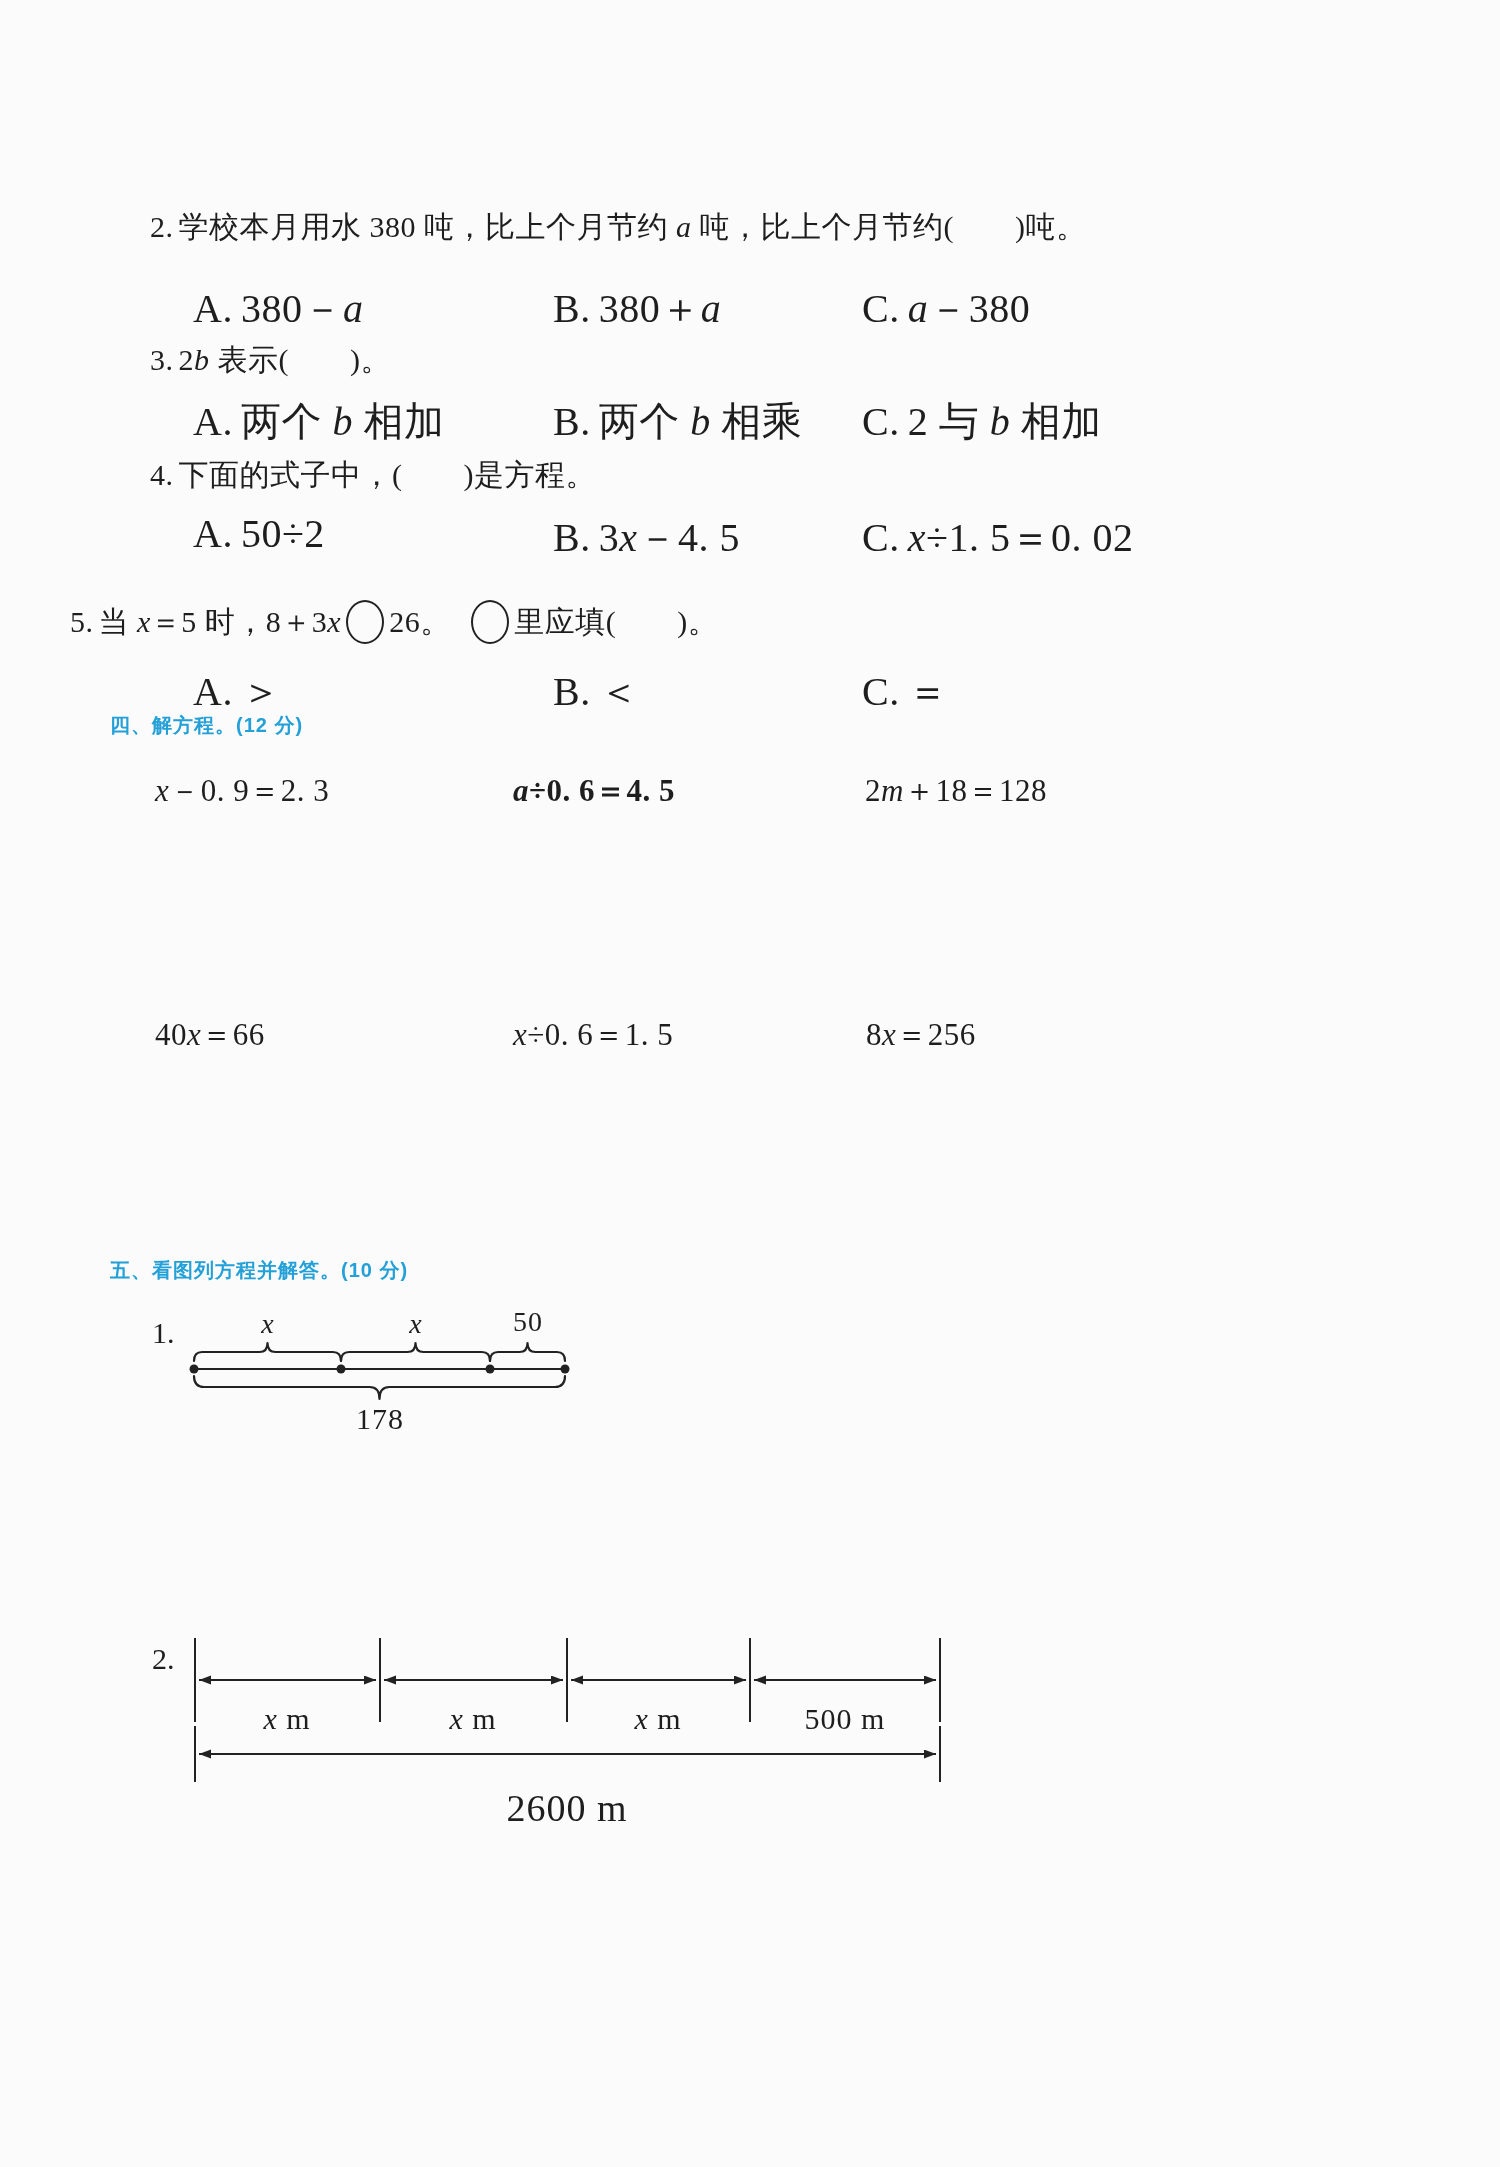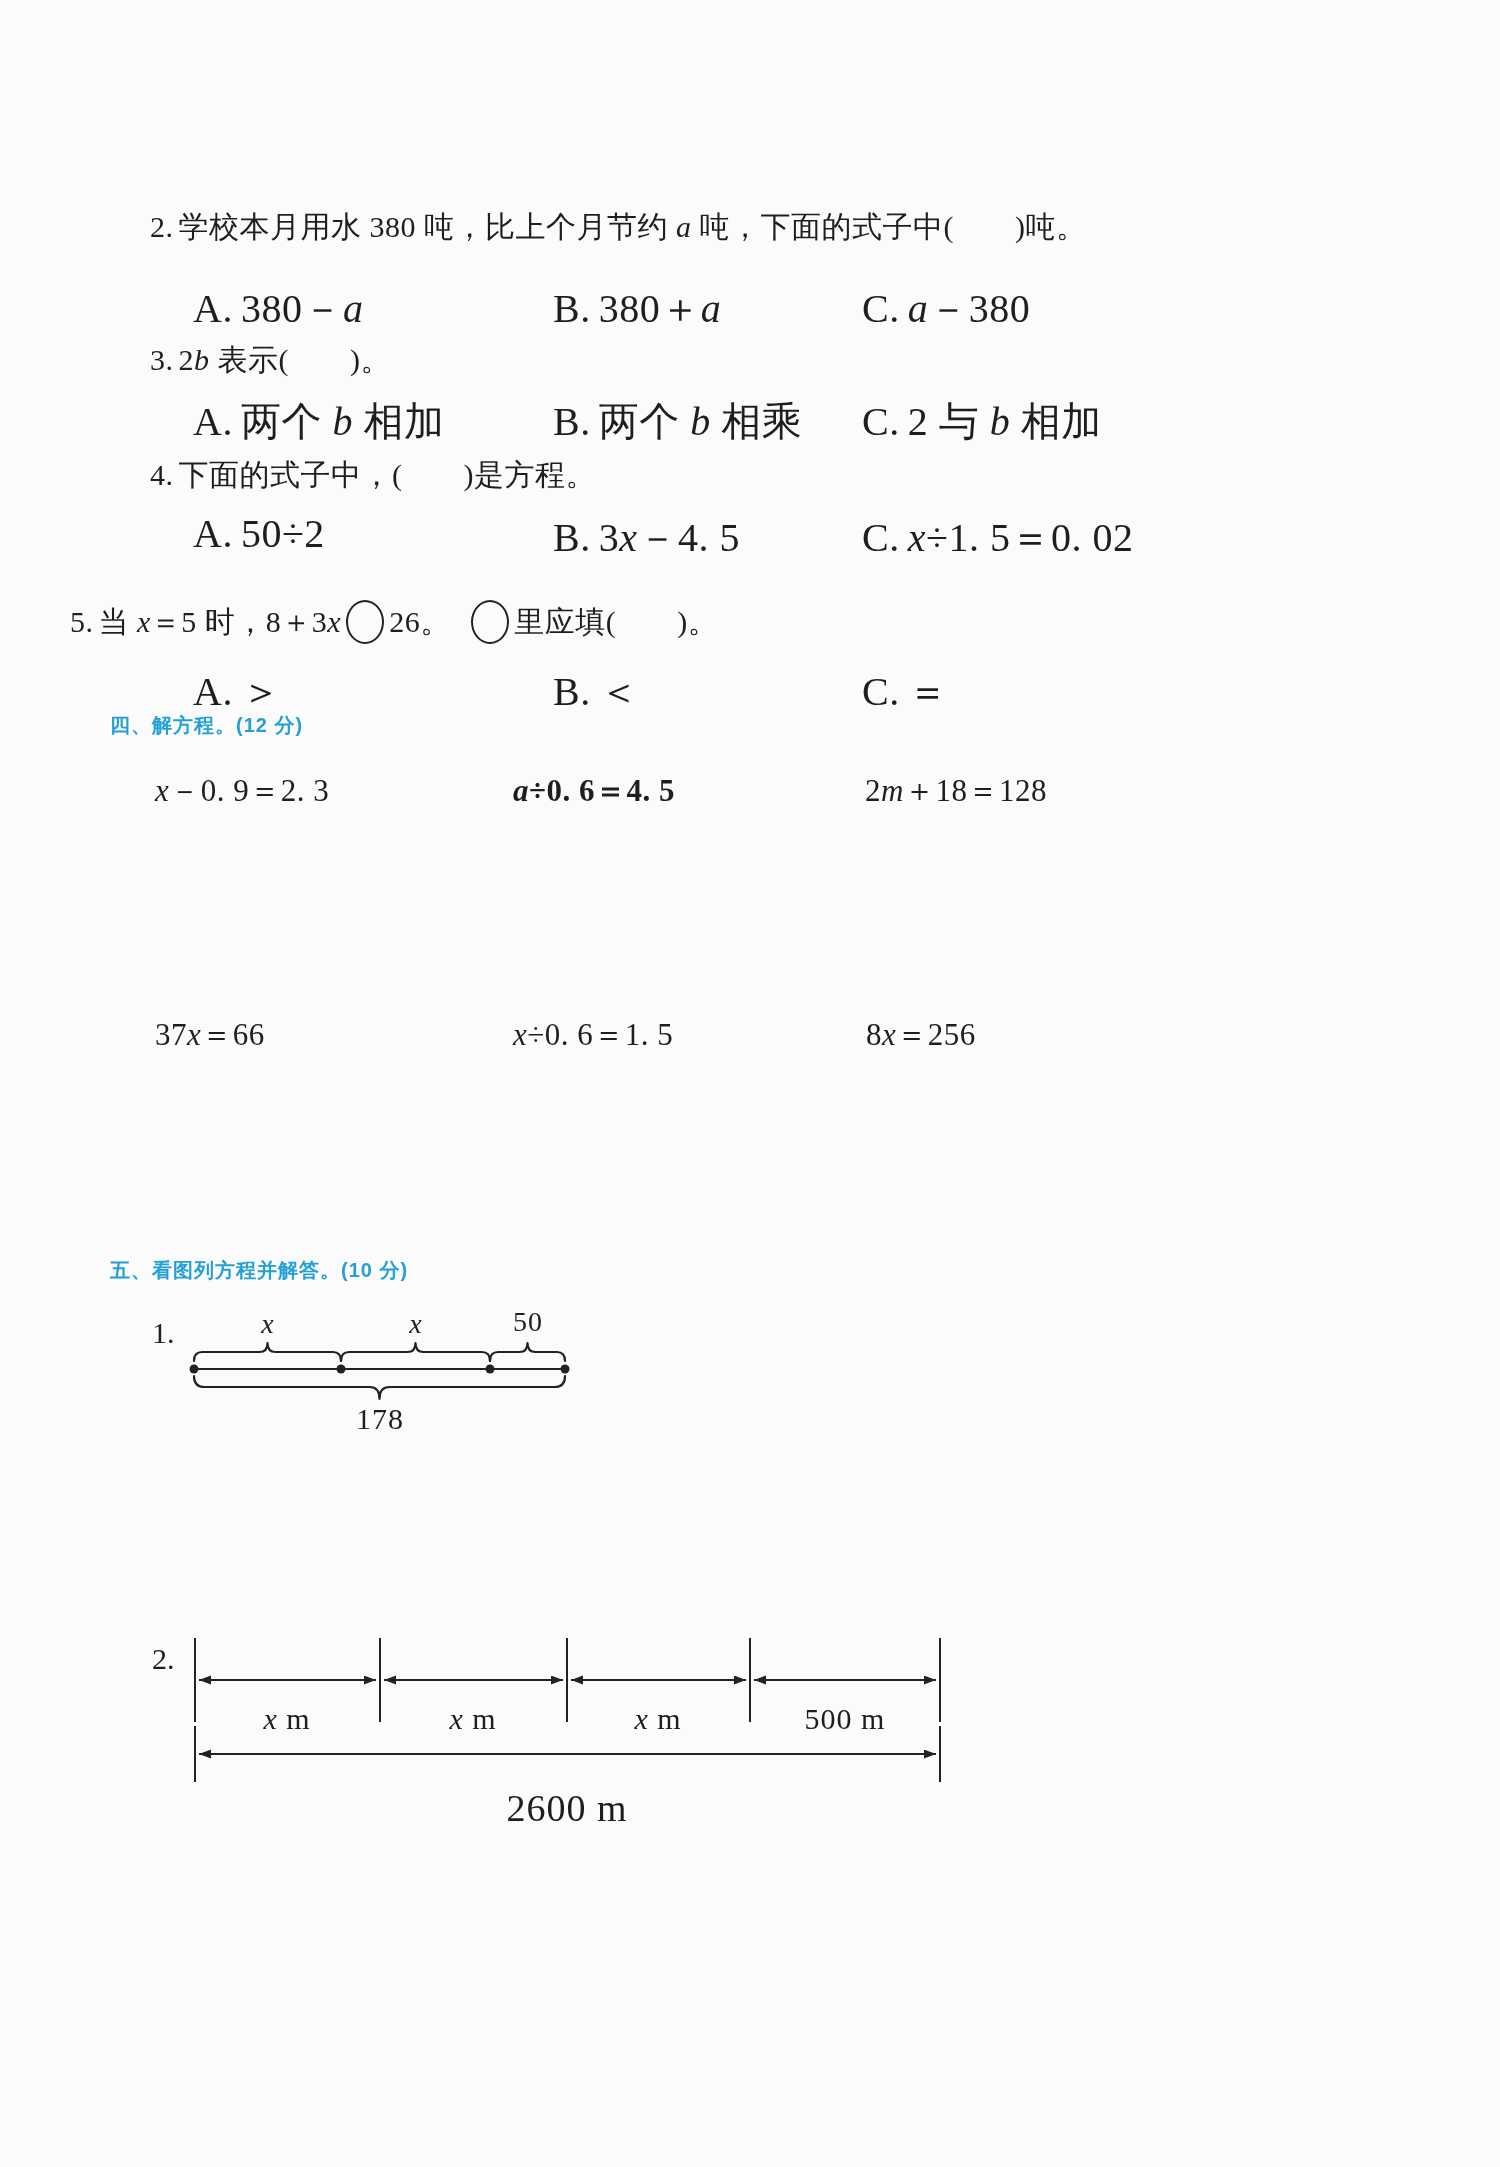--- a/index.html
+++ b/index.html
@@ -33,21 +33,21 @@
   .diagram svg { position:absolute; left:0; top:0; }
   .dlabel { position:absolute; text-align:center; font-size:28px; letter-spacing:1px; }
   .dnum { position:absolute; font-size:30px; }
 </style>
 </head>
 <body>
 
 <div class="page">
 
   <div class="row stem" style="top:204px; padding-left:150px;">
-    <span class="qnum">2.</span><span><span>学校本月用水 380 吨，比上个月节约 </span><span class="var">a</span><span> 吨，下面的式子中(　　)吨。</span></span>
+    <span class="qnum">2.</span><span><span>学校本月用水 380 吨，比上个月节约 </span><span class="var">a</span><span> 吨，比上个月节约(　　)吨。</span></span>
   </div>
   <div class="row" style="top:281px; height:46px;">
     <span class="opt" style="left:193px;"><span class="optlabel">A.</span><span><span>380－</span><span class="var">a</span></span></span>
     <span class="opt" style="left:553px;"><span class="optlabel">B.</span><span><span>380＋</span><span class="var">a</span></span></span>
     <span class="opt" style="left:862px;"><span class="optlabel">C.</span><span><span class="var">a</span><span>－380</span></span></span>
   </div>
 
   <div class="row stem" style="top:337px; padding-left:150px;">
     <span class="qnum">3.</span><span><span>2</span><span class="var">b</span><span> 表示(　　)。</span></span>
   </div>
@@ -77,21 +77,21 @@
 
   <div class="heading" style="left:110px; top:712px; color:#24a0d8;">四、解方程。(12 分)</div>
 
   <div class="row" style="top:770px; height:48px;">
     <span class="eq" style="left:155px;"><span class="var">x</span><span>－0. 9＝2. 3</span></span>
     <span class="eq" style="left:513px;font-weight:bold;"><span class="var">a</span><span>÷0. 6＝4. 5</span></span>
     <span class="eq" style="left:865px;"><span>2</span><span class="var">m</span><span>＋18＝128</span></span>
   </div>
 
   <div class="row" style="top:1014px; height:48px;">
-    <span class="eq" style="left:155px;"><span>37</span><span class="var">x</span><span>＝66</span></span>
+    <span class="eq" style="left:155px;"><span>40</span><span class="var">x</span><span>＝66</span></span>
     <span class="eq" style="left:513px;"><span class="var">x</span><span>÷0. 6＝1. 5</span></span>
     <span class="eq" style="left:866px;"><span>8</span><span class="var">x</span><span>＝256</span></span>
   </div>
 
   <div class="heading" style="left:110px; top:1257px; color:#24a0d8;">五、看图列方程并解答。(10 分)</div>
 
   <div class="diagram" style="left:140px; top:1306px; width:490px; height:135px;">
     <span class="dnum" style="left:12px; top:10px;">1.</span>
     <svg width="490" height="135" viewBox="0 0 490 135">
       <g stroke="#222" stroke-width="2.2" fill="none" stroke-linecap="round" stroke-linejoin="round">

